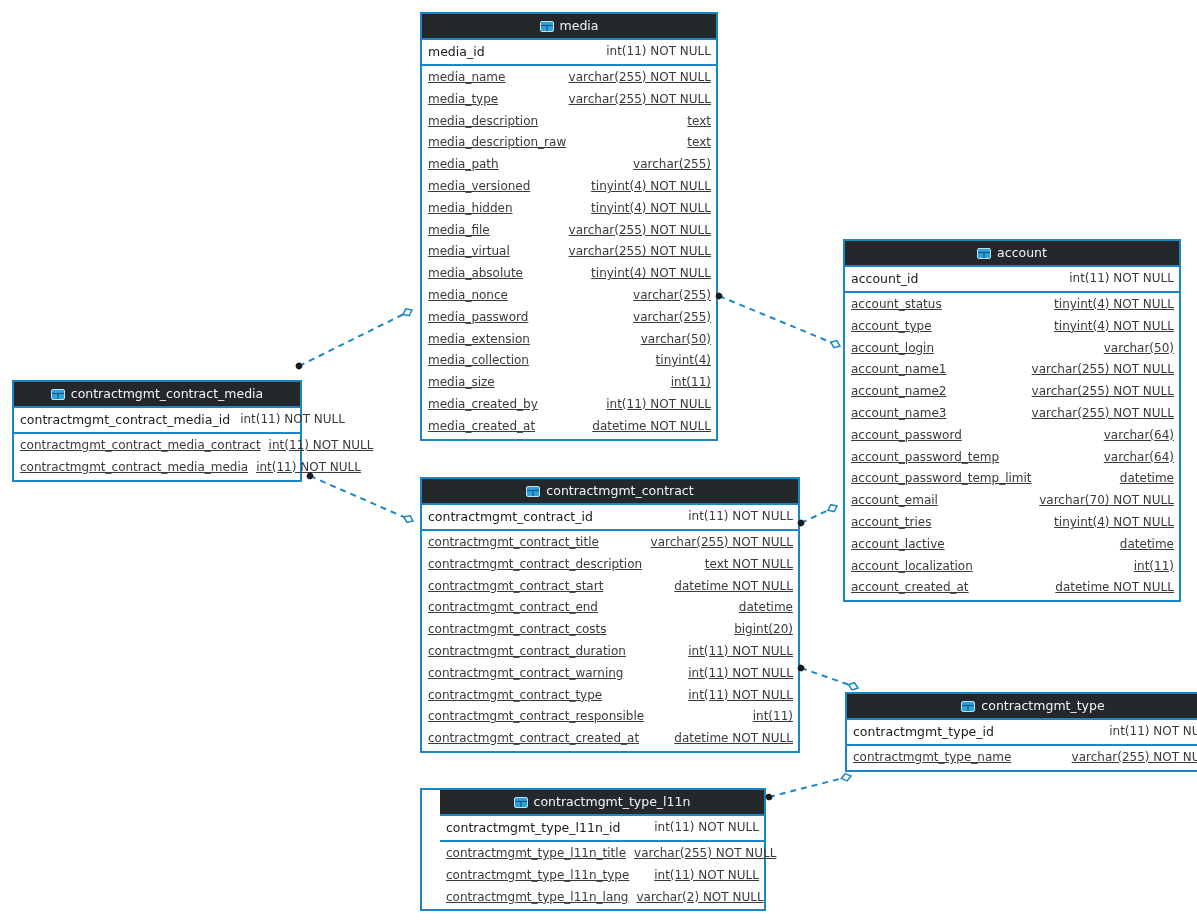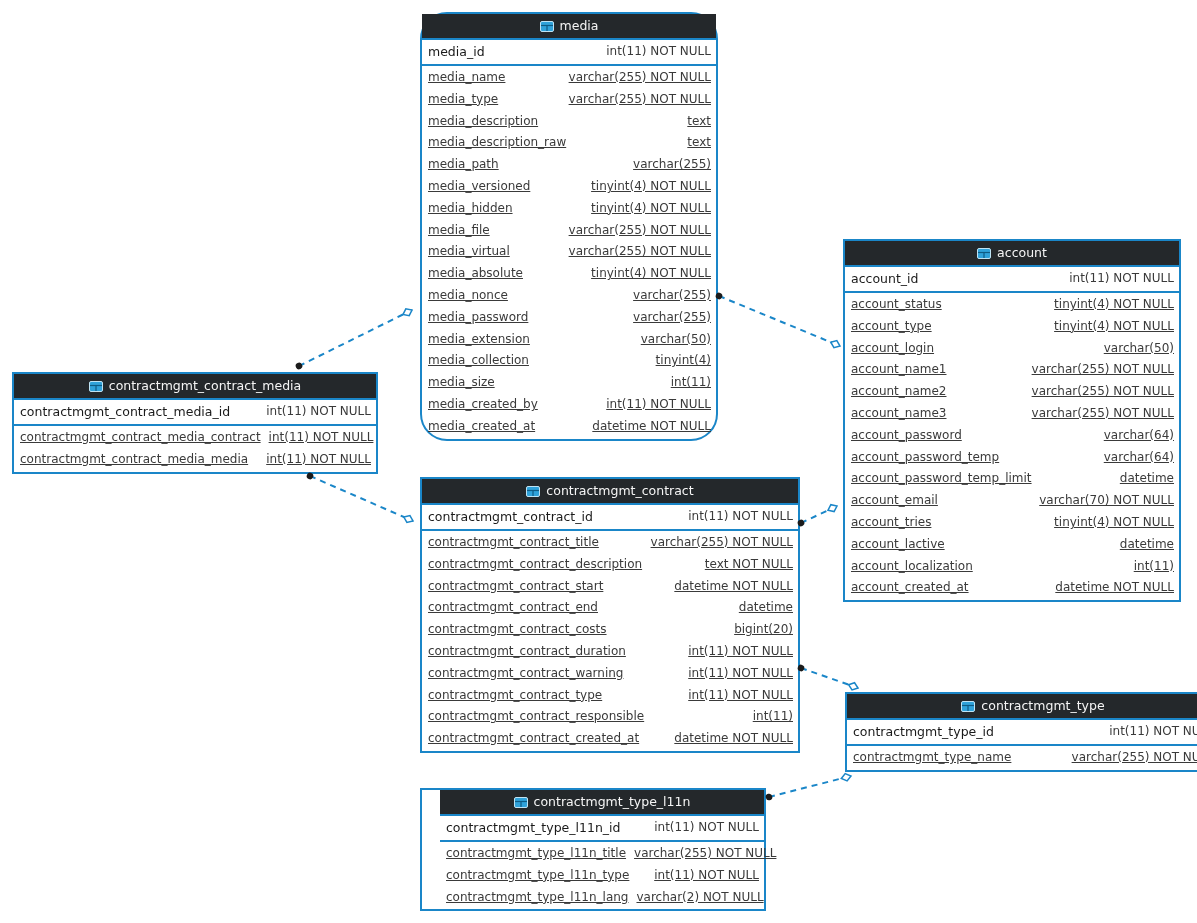--- a/index.html
+++ b/index.html
@@ -76,21 +76,21 @@
       </marker>
     </defs>
   <line x1="299" y1="366" x2="412" y2="310" class="edge" marker-start="url(#m-dot)" marker-end="url(#m-diamond)"></line>
       <line x1="719" y1="296" x2="840" y2="346" class="edge" marker-start="url(#m-dot)" marker-end="url(#m-diamond)"></line>
       <line x1="310" y1="476" x2="413" y2="521" class="edge" marker-start="url(#m-dot)" marker-end="url(#m-diamond)"></line>
       <line x1="801" y1="523" x2="837" y2="506" class="edge" marker-start="url(#m-dot)" marker-end="url(#m-diamond)"></line>
       <line x1="801" y1="668" x2="858" y2="688" class="edge" marker-start="url(#m-dot)" marker-end="url(#m-diamond)"></line>
       <line x1="769" y1="797" x2="851" y2="776" class="edge" marker-start="url(#m-dot)" marker-end="url(#m-diamond)"></line>
     </svg>
 
-  <div class="db-table" style="left: 420px; top: 12px; width: 298px; border-radius: 27px;">
+  <div class="db-table" style="left: 420px; top: 12px; width: 298px;">
     <div class="tbl-header">
       <span class="tbl-icon">
         <svg width="14" height="11" viewBox="0 0 14 11">
             <rect x="0.5" y="0.5" width="13" height="10" rx="1.5" fill="#2fa2da" stroke="#bfe3f4" stroke-width="1"></rect>
             <line x1="1" y1="4.5" x2="13" y2="4.5" stroke="#0e5c85" stroke-width="1.2"></line>
             <line x1="7" y1="4.5" x2="7" y2="10" stroke="#0e5c85" stroke-width="1.2"></line>
           </svg>
       </span>
       <span class="tbl-title">media</span>
     </div>
@@ -238,21 +238,21 @@
           <span class="cname">account_localization</span>
           <span class="ctype">int(11)</span>
         </div>
         <div class="col-row">
           <span class="cname">account_created_at</span>
           <span class="ctype">datetime NOT NULL</span>
         </div>
       </div>
   </div>
 
-  <div class="db-table" style="left: 12px; top: 372px; width: 366px;">
+  <div class="db-table" style="left: 12px; top: 380px; width: 290px;">
     <div class="tbl-header">
       <span class="tbl-icon">
         <svg width="14" height="11" viewBox="0 0 14 11">
             <rect x="0.5" y="0.5" width="13" height="10" rx="1.5" fill="#2fa2da" stroke="#bfe3f4" stroke-width="1"></rect>
             <line x1="1" y1="4.5" x2="13" y2="4.5" stroke="#0e5c85" stroke-width="1.2"></line>
             <line x1="7" y1="4.5" x2="7" y2="10" stroke="#0e5c85" stroke-width="1.2"></line>
           </svg>
       </span>
       <span class="tbl-title">contractmgmt_contract_media</span>
     </div>

